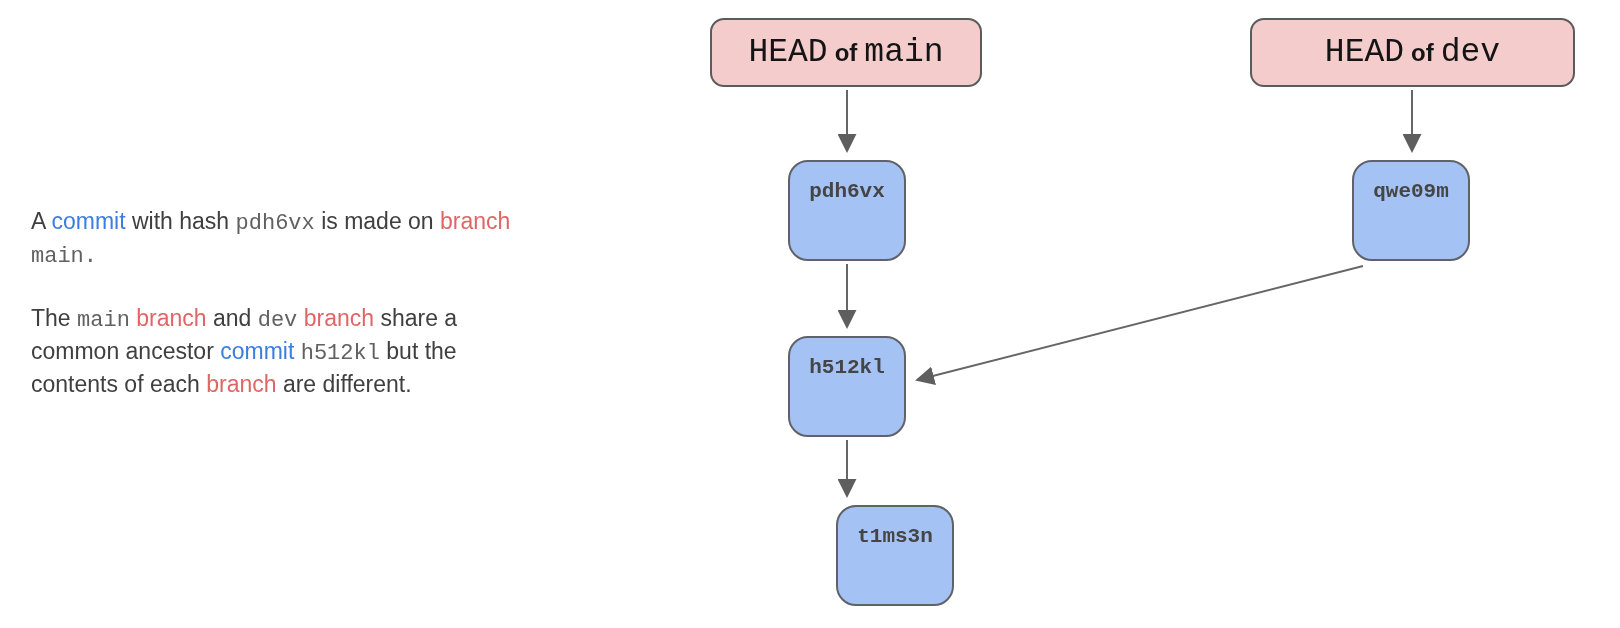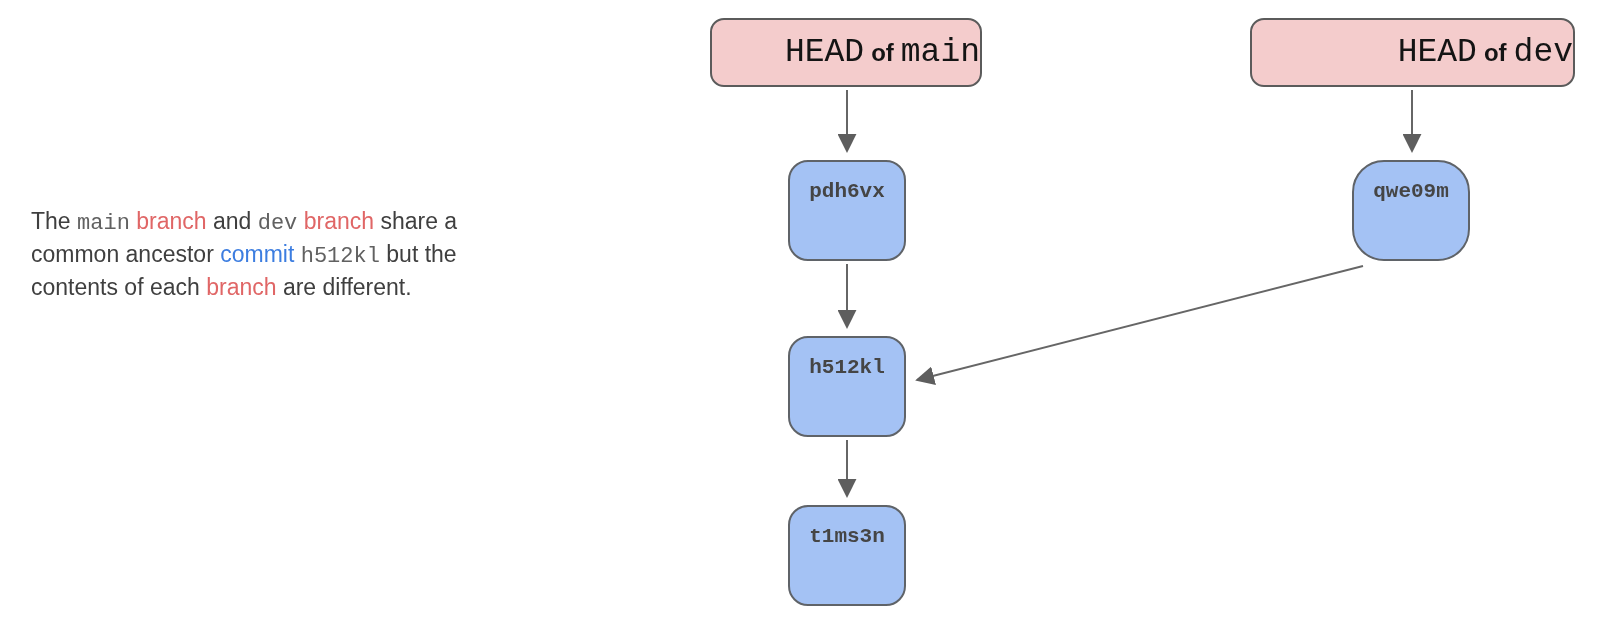--- a/index.html
+++ b/index.html
@@ -25,21 +25,21 @@
     font-family:"Liberation Mono", monospace;
     color:#616161; font-size:22px;
   }
 
   
   .head-box {
     position:absolute; height:69px;
     background:#f4cccc;
     border:2.5px solid #5b5b5b;
     border-radius:14px;
-    display:flex; align-items:center; justify-content:flex-end;
+    display:flex; align-items:center; justify-content:center;
     color:#141414;
     font-family:"Liberation Mono", monospace;
     font-size:33px;
     white-space:pre;
   }
   .head-box .of {
     font-family:"Liberation Sans", sans-serif;
     font-weight:700; font-size:24px;
     padding:0 7px;
   }
@@ -50,32 +50,33 @@
     position:absolute; width:118px; height:101px;
     background:#a4c2f4;
     border:2.5px solid #5f6368;
     border-radius:20px;
     text-align:center;
     padding-top:18px;
     font-family:"Liberation Mono", monospace;
     font-weight:700; font-size:21px; color:#454545;
   }
   #commit-pdh6vx { left:788px;  top:160px; }
-  #commit-qwe09m { left:1352px; top:160px;border-radius:32px; }
+  #commit-qwe09m { left:1352px; top:160px; }
   #commit-h512kl { left:788px;  top:336px; }
-  #commit-t1ms3n { left:788px;  top:505px; }
+  #commit-t1ms3n { left:836px;  top:505px; }
 
   .edges { position:absolute; left:0; top:0; width:1620px; height:628px; pointer-events:none; }
 </style>
 </head>
 <body>
 
 <div class="canvas">
 
   <div class="desc">
+    <p><span class="seg-plain">A </span><span class="seg-blue">commit</span><span class="seg-plain"> with hash </span><span class="seg-code">pdh6vx</span><span class="seg-plain"> is made on </span><span class="seg-red">branch</span><br><span class="seg-code">main.</span></p>
     <p><span class="seg-plain">The </span><span class="seg-code">main</span><span class="seg-plain"> </span><span class="seg-red">branch</span><span class="seg-plain"> and </span><span class="seg-code">dev</span><span class="seg-plain"> </span><span class="seg-red">branch</span><span class="seg-plain"> share a</span><br><span class="seg-plain">common ancestor </span><span class="seg-blue">commit</span><span class="seg-plain"> </span><span class="seg-code">h512kl</span><span class="seg-plain"> but the</span><br><span class="seg-plain">contents of each </span><span class="seg-red">branch</span><span class="seg-plain"> are different.</span></p>
   </div>
 
   <svg class="edges" viewBox="0 0 1620 628" xmlns="http://www.w3.org/2000/svg">
     <defs>
       <marker id="arrowhead" viewBox="0 0 10 10" refX="9" refY="5" markerWidth="9.5" markerHeight="9.5" orient="auto-start-reverse">
         <path d="M0,0 L10,5 L0,10 z" fill="#5e5e5e"></path>
       </marker>
     </defs>
     <line x1="847" y1="90" x2="847" y2="151" stroke="#666666" stroke-width="2" marker-end="url(#arrowhead)"></line>

